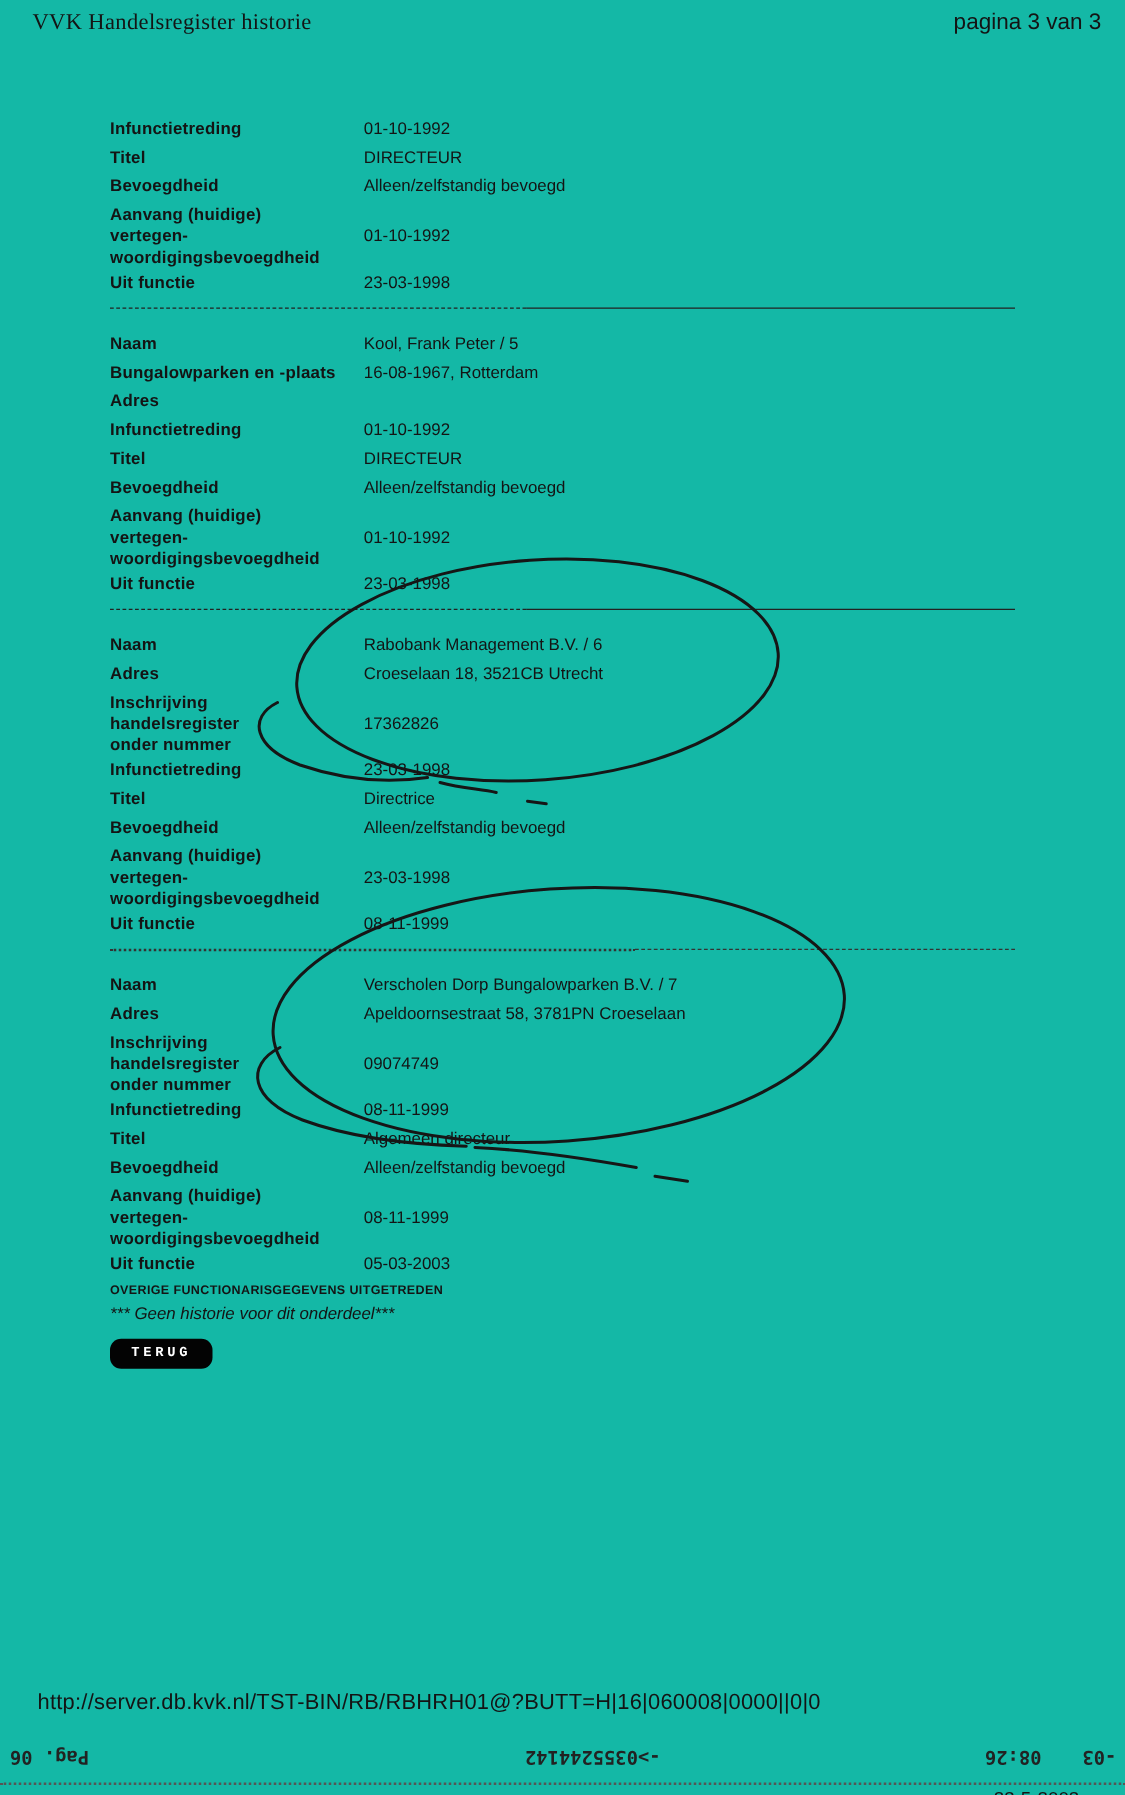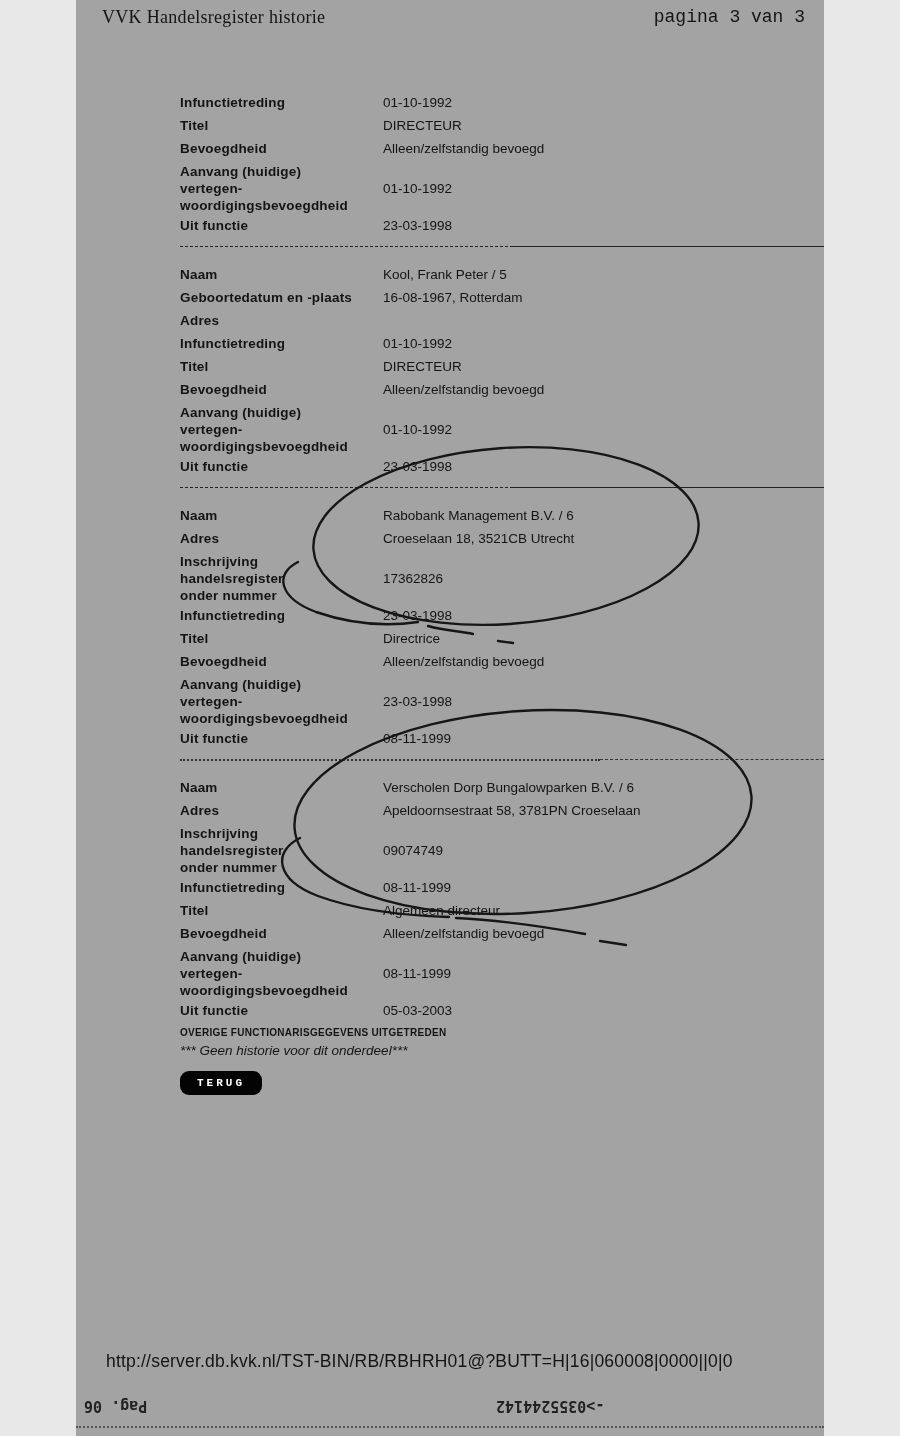--- a/index.html
+++ b/index.html
@@ -1,31 +1,31 @@
 <!DOCTYPE html>
 <html><head>
 <meta charset="utf-8">
 <style>
   html,body { margin:0; padding:0; background:#e8e8e8; }
   .page {
-    position:relative; width:748px; height:1436px; margin:0 auto;
-    background:#a3a3a3; color:#141414; overflow:hidden;
+    position:relative; width:900px; height:1436px; margin:0 auto;
+    background:#14b8a6; color:#141414; overflow:hidden;
     font-family:"Liberation Sans", sans-serif;
   }
   
   .hdr-title {
     position:absolute; left:26px; top:7px;
     font-family:"Liberation Serif", serif; font-size:18px; letter-spacing:0.3px;
   }
   .hdr-page {
     position:absolute; right:19px; top:7px;
-    font-family:Liberation Mono, monospace; font-size:18px;
-  }
-  
-  .content { position:absolute; left:104px; top:94px; width:724px; font-size:13.5px; }
+    font-family:Liberation Sans, sans-serif; font-size:18px;
+  }
+  
+  .content { position:absolute; left:88px; top:94px; width:724px; font-size:13.5px; }
   .row { display:flex; margin-bottom:6px; line-height:17px; }
   .row .label { width:203px; flex-shrink:0; font-weight:bold; letter-spacing:0.2px; }
   .row .value { font-weight:normal; white-space:nowrap; }
   .row.multi { margin-bottom:3px; }
   .row.multi .label span { display:block; }
   .row.multi .value { padding-top:17px; }
   .sep { position:relative; height:2px; margin:12px 0 18px 0; }
   .sep .seg-dash { position:absolute; left:0; top:0; width:46%; border-top:1.5px dashed #222; }
   .sep .seg-solid { position:absolute; left:46%; right:0; top:0; border-top:1.5px solid #222; }
   .sep.dotted .seg-dash { width:58%; border-top:2px dotted #333; }
@@ -103,21 +103,21 @@
         <span class="seg-solid"></span>
       </div>
 
     
     <div>
       <div class="row">
         <div class="label">Naam</div>
         <div class="value">Kool, Frank Peter / 5</div>
       </div>
       <div class="row">
-        <div class="label">Geboortedatum en -plaats</div>
+        <div class="label">Bungalowparken en -plaats</div>
         <div class="value">16-08-1967, Rotterdam</div>
       </div>
       <div class="row">
         <div class="label">Adres</div>
       </div>
       <div class="row">
         <div class="label">Infunctietreding</div>
         <div class="value">01-10-1992</div>
       </div>
       <div class="row">
@@ -193,21 +193,21 @@
 
     <div class="sep dotted">
         <span class="seg-dash"></span>
         <span class="seg-solid"></span>
       </div>
 
     
     <div>
       <div class="row">
         <div class="label">Naam</div>
-        <div class="value">Verscholen Dorp Bungalowparken B.V. / 6</div>
+        <div class="value">Verscholen Dorp Bungalowparken B.V. / 7</div>
       </div>
       <div class="row">
         <div class="label">Adres</div>
         <div class="value">Apeldoornsestraat 58, 3781PN Croeselaan</div>
       </div>
       <div class="row multi">
         <div class="label">
           <span>Inschrijving</span>
           <span>handelsregister</span>
           <span>onder nummer</span>

